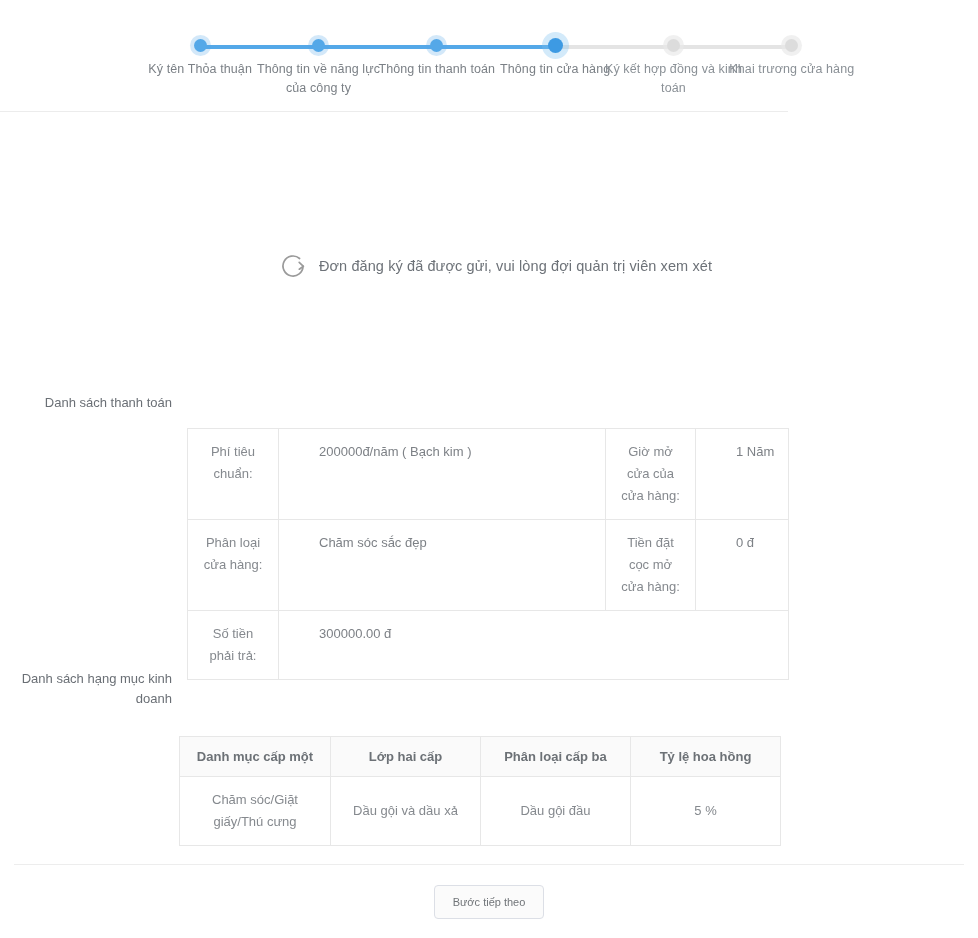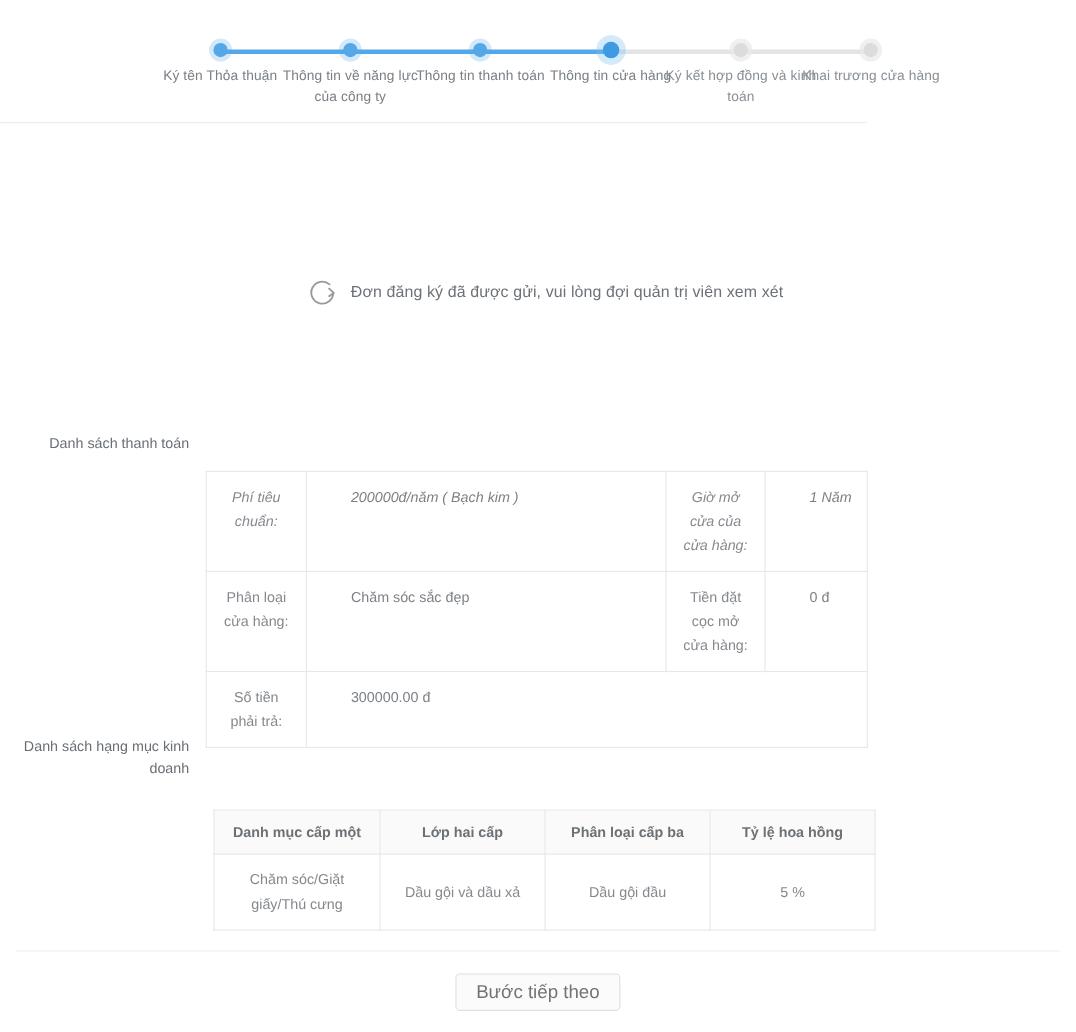--- a/index.html
+++ b/index.html
@@ -69,46 +69,46 @@
   .tbl {
     position: absolute; border-collapse: collapse;
     table-layout: fixed; font-size: 13px;
   }
   .tbl td, .tbl th { border: 1px solid #e7e7e7; }
 
   #pay-table { left: 187px; top: 428px; width: 601px; }
   #pay-table td { padding: 12px 11px; vertical-align: top; color: #85898e; line-height: 22px; }
   #pay-table td.k { text-align: center; color: #85898e; }
   #pay-table td.v { text-align: left; color: #7d8186; padding-left: 40px; }
-  #pay-table tr.r1 td { height: 86px; font-style: italic; }
+  #pay-table tr.r1 td { height: 86px; }
   #pay-table tr.r2 td { height: 82px; }
   #pay-table tr.r3 td { height: 62px; }
 
-  #cat-table { left: 194px; top: 736px; width: 601px; padding-left: 36px; }
+  #cat-table { left: 179px; top: 736px; width: 601px; padding-left: 36px; }
   #cat-table th {
     background: #fafafa; font-size: 13px; font-weight: bold;
     color: #6c7176; padding: 12px 8px; text-align: center; height: 40px;
   }
   #cat-table td {
     padding: 12px 10px; text-align: center; color: #85898e;
     line-height: 22px; height: 64px; vertical-align: middle;
   }
 
   
   .footer-div {
     position: absolute; left: 14px; top: 864px; width: 950px; height: 1px;
     background: #ededed;
   }
   .next-wrap {
     position: absolute; left: 0; top: 885px; width: 978px;
     display: flex; justify-content: center;
   }
   .next-btn {
     font-family: "Liberation Sans", "DejaVu Sans", sans-serif;
-    font-size: 17px; color: #707478;
+    font-size: 11px; color: #707478;
     background: #fbfbfb; border: 1px solid #dcdfe6; border-radius: 4px;
     padding: 9px 18px; cursor: pointer; line-height: 14px;
   }
 </style>
 </head>
 <body>
 
 <div class="page">
 
   <div class="stepper">

